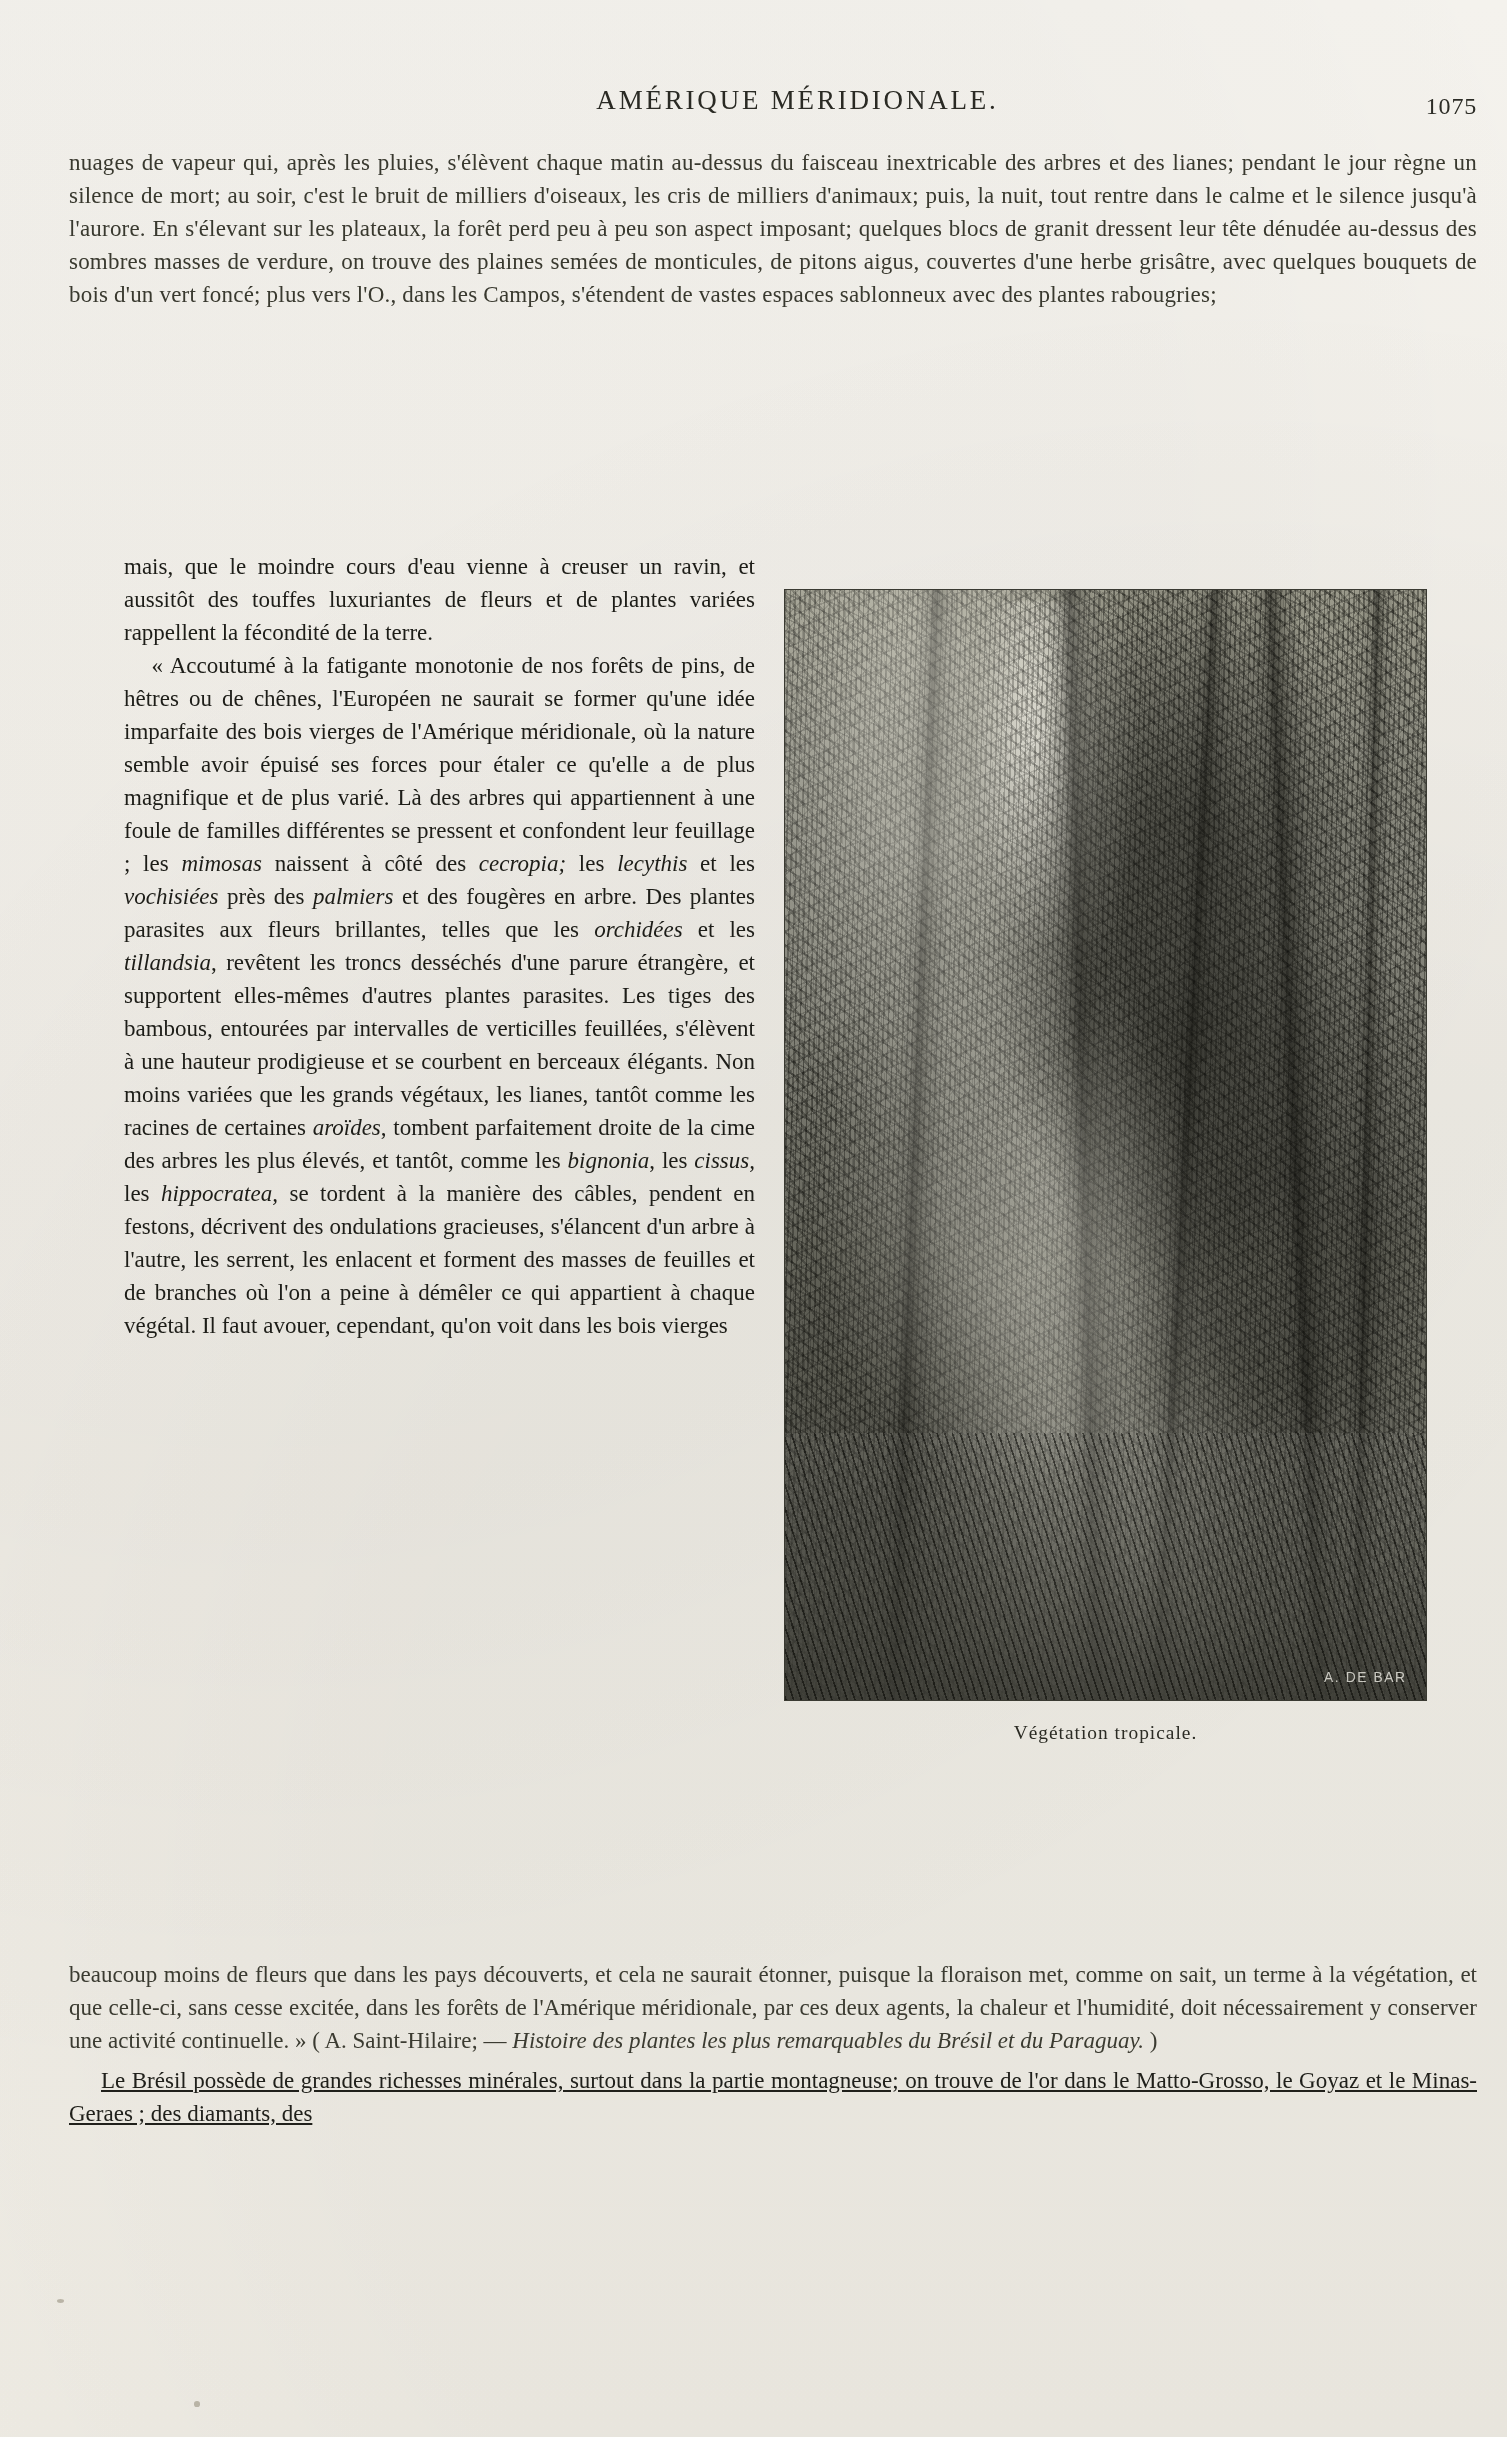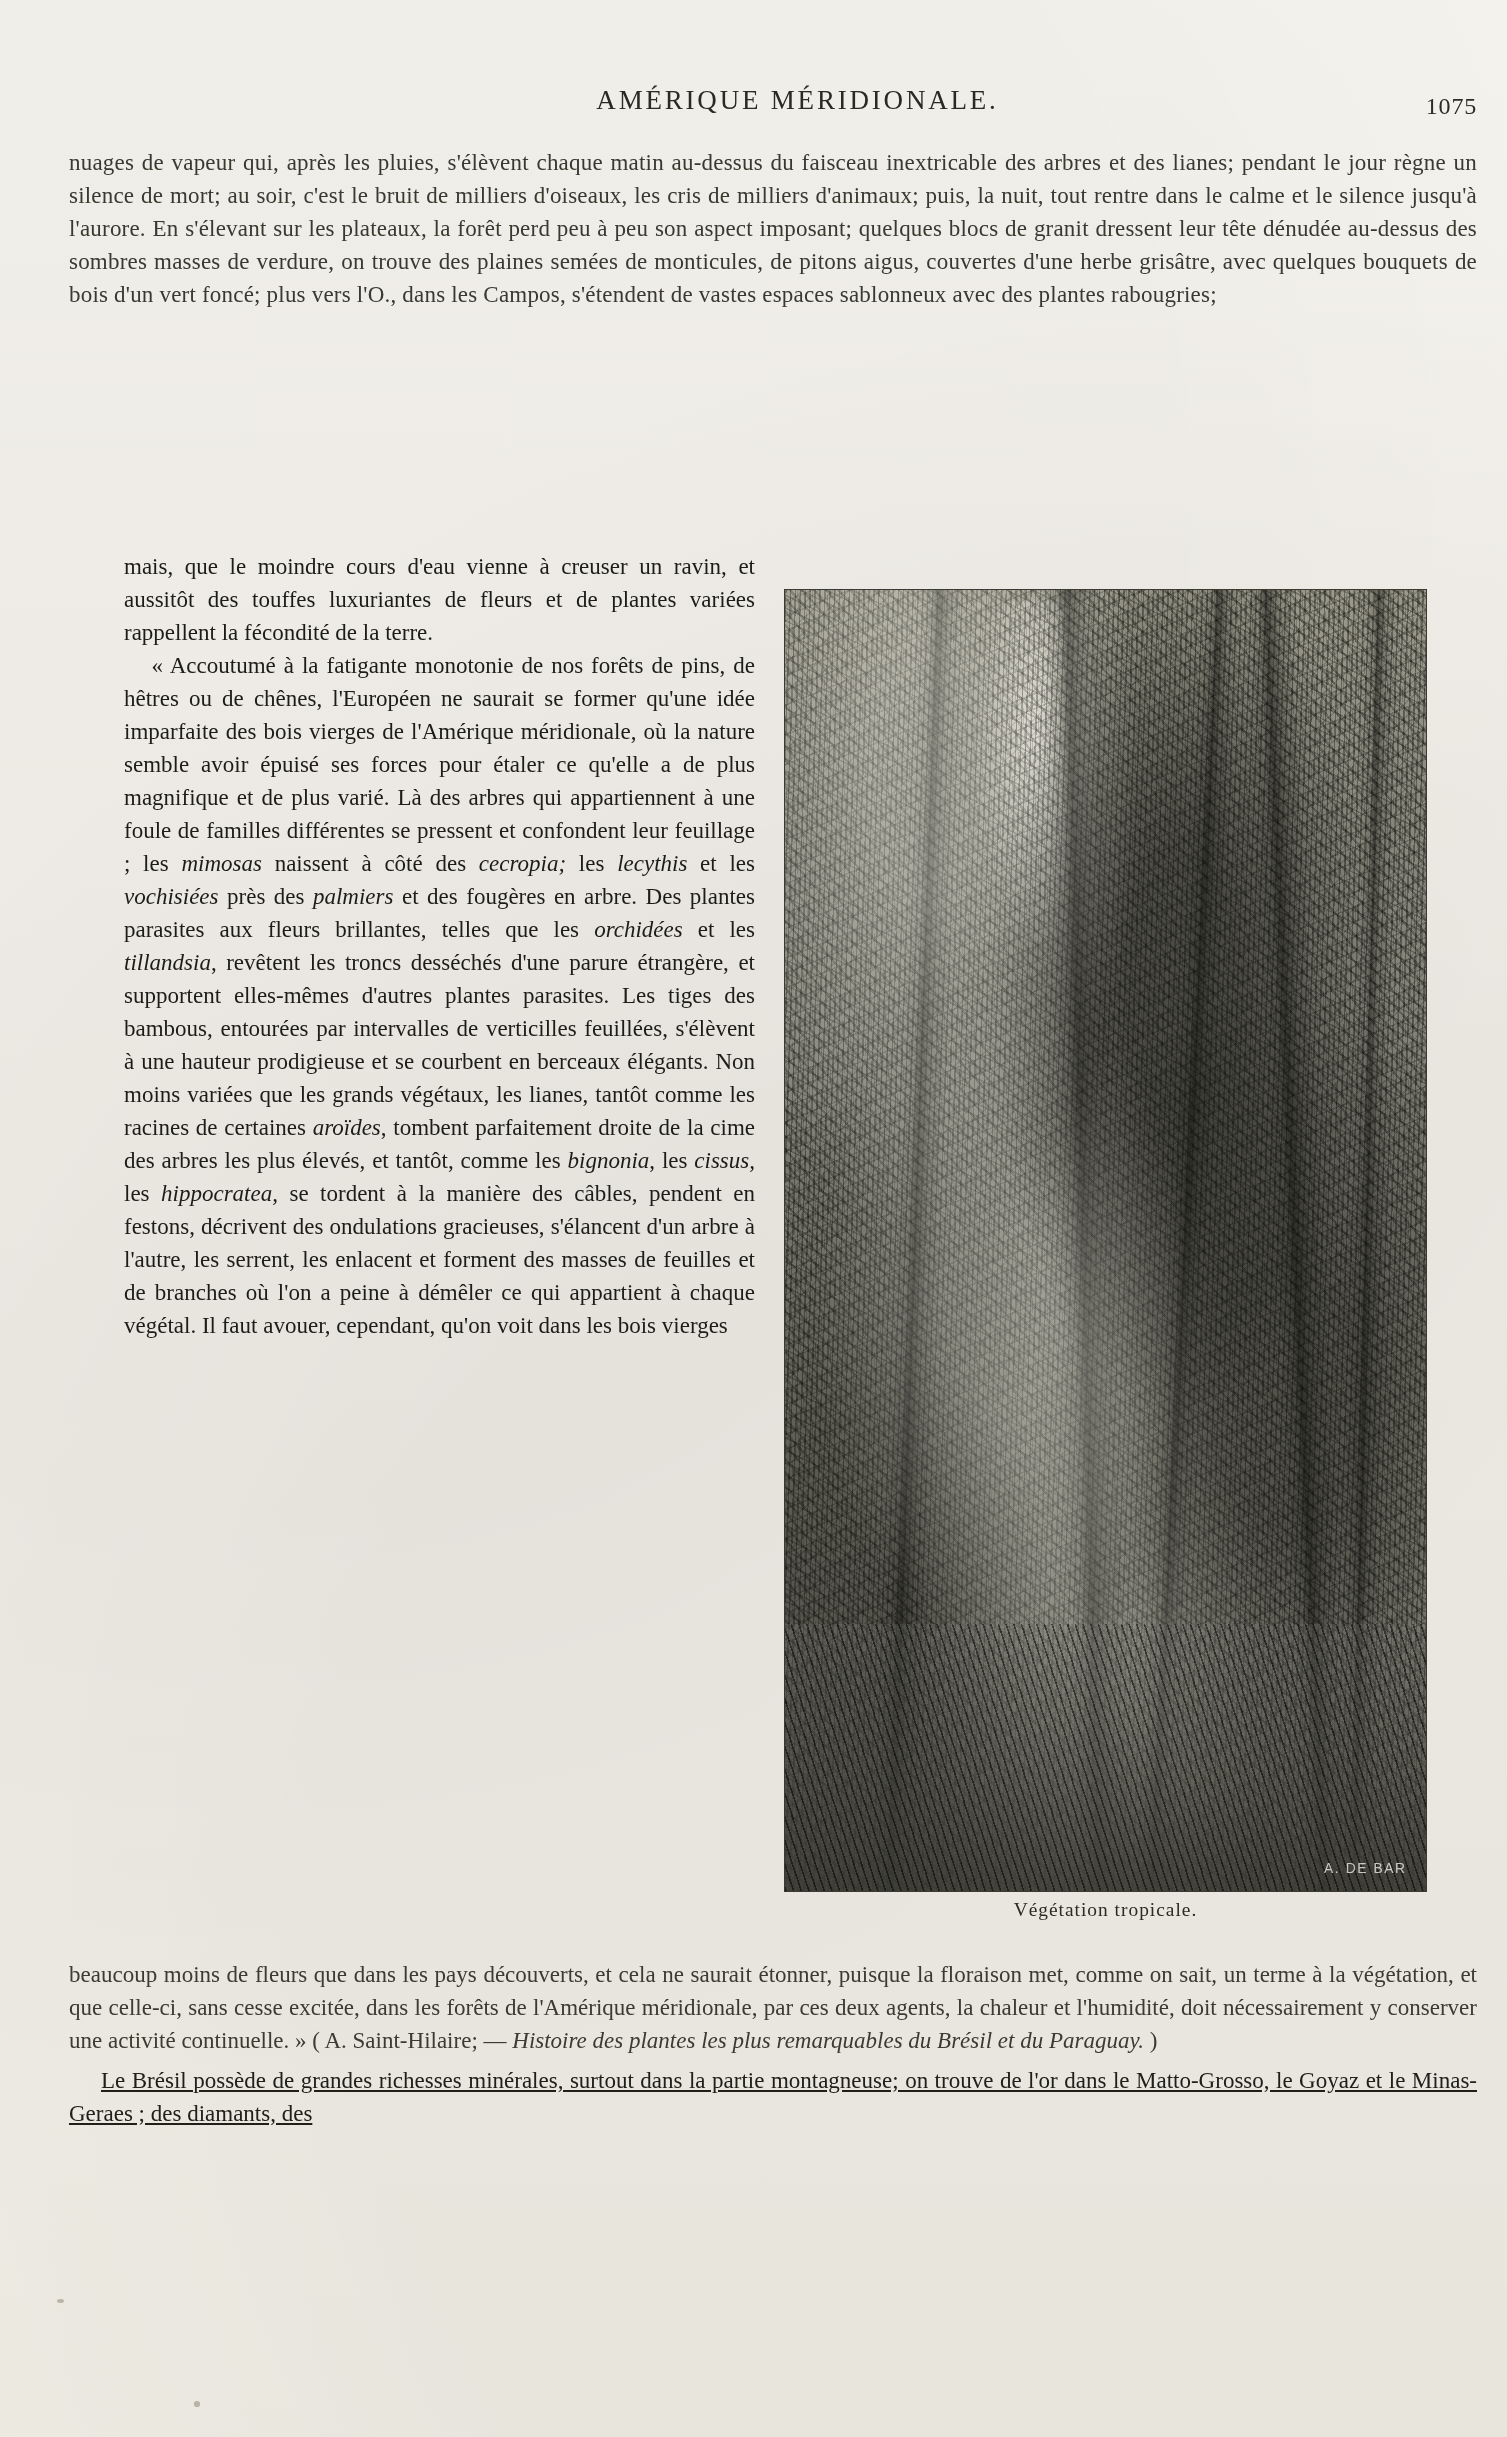--- a/index.html
+++ b/index.html
@@ -98,21 +98,21 @@
   }
   .figure {
     position: absolute;
     left: 723px;
     top: 524px;
     width: 643px;
   }
   .engraving {
     position: relative;
     width: 643px;
-    height: 1303px;
+    height: 1112px;
     overflow: hidden;
     background: #6f6f63;
     border: 0.8px solid #3a3a32;
     box-sizing: border-box;
   }
   .engraving .layer {
     position: absolute;
     left: 0; top: 0; right: 0; bottom: 0;
   }
   .l-base {
@@ -176,21 +176,21 @@
   .sig {
     position: absolute;
     right: 19.4px;
     bottom: 14.6px;
     font-size: 13.8px;
     letter-spacing: 1.6px;
     color: rgba(250,248,240,0.75);
     font-family: "Liberation Sans", sans-serif;
   }
   .fig-caption {
-    margin-top: 7px;
+    margin-top: 21px;
     text-align: center;
     font-size: 19.4px;
     letter-spacing: 1px;
     color: #2b2b24;
   }
   
   .bottom-block {
     position: absolute;
     left: 8px;
     top: 1893px;

